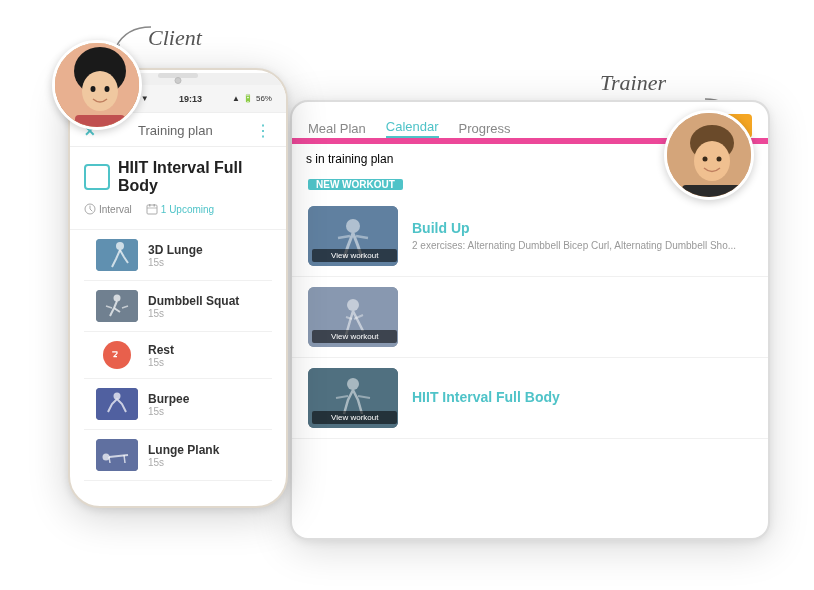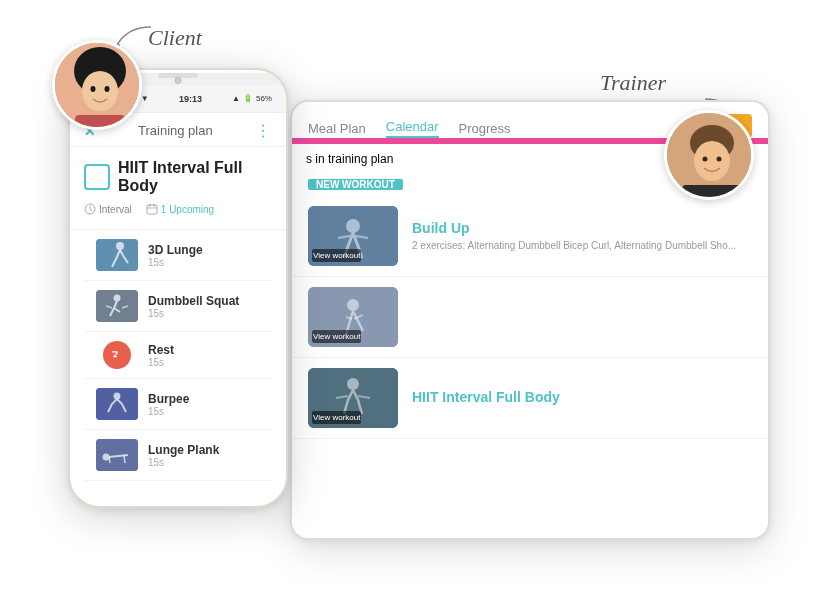--- a/index.html
+++ b/index.html
@@ -320,21 +320,21 @@
       background: linear-gradient(135deg, #607888 0%, #405868 100%);
     }
 
     .view-workout-btn {
       position: absolute;
       bottom: 4px;
       left: 4px;
       background: rgba(0,0,0,0.55);
       color: #fff;
       font-size: 8px;
-      padding: 2px 1px;
+      padding: 2px 19px;
       border-radius: 2px;
       white-space: nowrap;
     }
 
     .workout-info { flex: 1; }
     .workout-name {
       font-size: 14px;
       font-weight: 600;
       color: #4fc3c8;
       margin-bottom: 3px;

